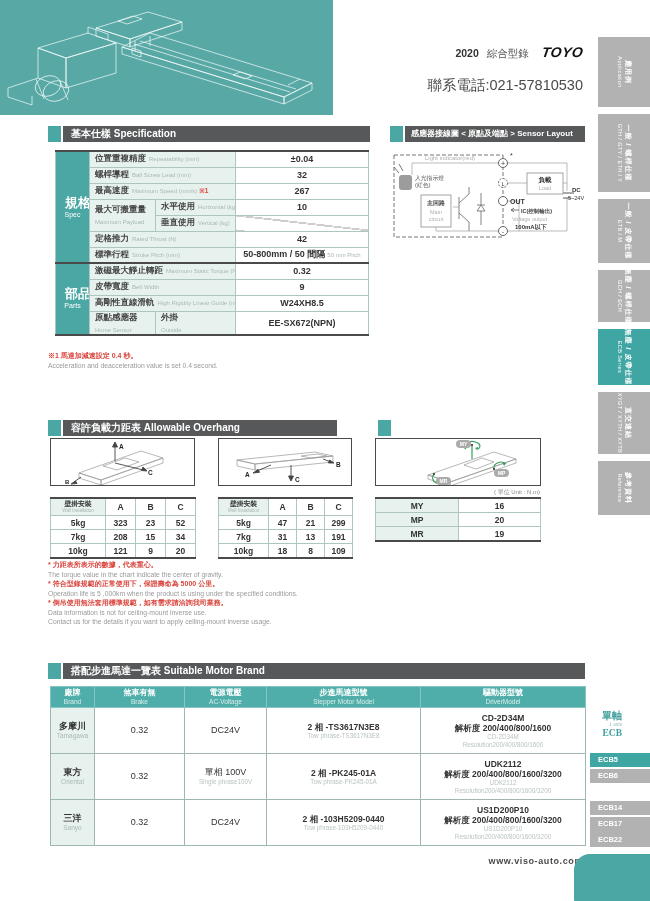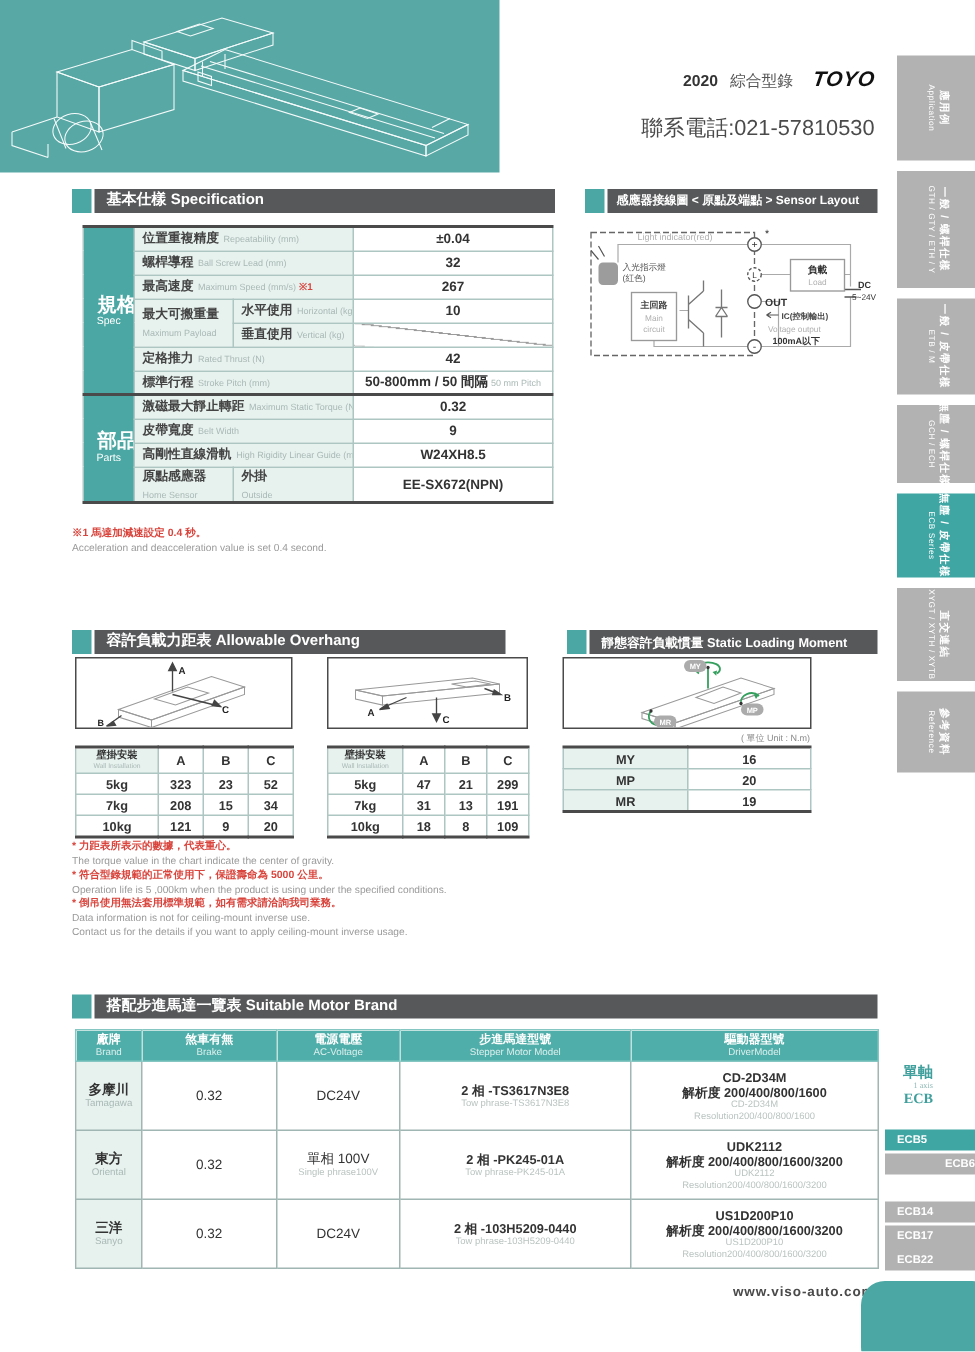--- a/index.html
+++ b/index.html
@@ -434,21 +434,20 @@
     <tr>
           <td>10kg</td>
           <td>18</td>
           <td>8</td>
           <td>109</td>
         </tr>
   </tbody>
     </table>
 
   <div class="abs sec-acc" style="left:378px;top:420px;"></div>
-  <div class="abs sec-bar" style="left:393px;top:420px;width:192px;font-size:8.5px;">靜態容許負載慣量 Static Loading Moment</div>
 
   <div class="abs dbox" style="left:375px;top:438px;width:166px;height:48px;">
     <svg width="164" height="46" viewBox="0 0 164 46">
       <g stroke="#999" stroke-width="0.7" fill="none">
         <path d="M52,36 L118,13 L140,20 L74,43 Z"></path>
         <path d="M52,36 L74,43 L74,47 L52,40 Z"></path>
         <path d="M74,43 L140,20 L140,24 L74,47 Z"></path>
         <path d="M88,26 L106,19 L118,23 L100,30 Z"></path>
       </g>
       <g stroke="#35A05E" stroke-width="1.2" fill="none">
@@ -616,21 +615,21 @@
       </tr>
     </tbody>
   </table>
 
   <div class="abs ecb-axis">
     <div class="ax-zh">單軸</div>
     <div class="ax-en">1 axis</div>
     <div class="ax-code">ECB</div>
   </div>
   <div class="abs ecb-tab active" style="top:753px;">ECB5</div>
-  <div class="abs ecb-tab" style="top:769px;text-align:right;">ECB6</div>
+  <div class="abs ecb-tab" style="top:769px;">ECB6</div>
   <div class="abs ecb-tab" style="top:785px;margin-top:45px;">ECB10</div>
   <div class="abs ecb-tab" style="top:801px;">ECB14</div>
   <div class="abs ecb-tab" style="top:817px;">ECB17</div>
   <div class="abs ecb-tab" style="top:833px;">ECB22</div>
 
   <div class="abs url">www.viso-auto.com</div>
   <div class="abs corner"></div>
 
 </div>
 

